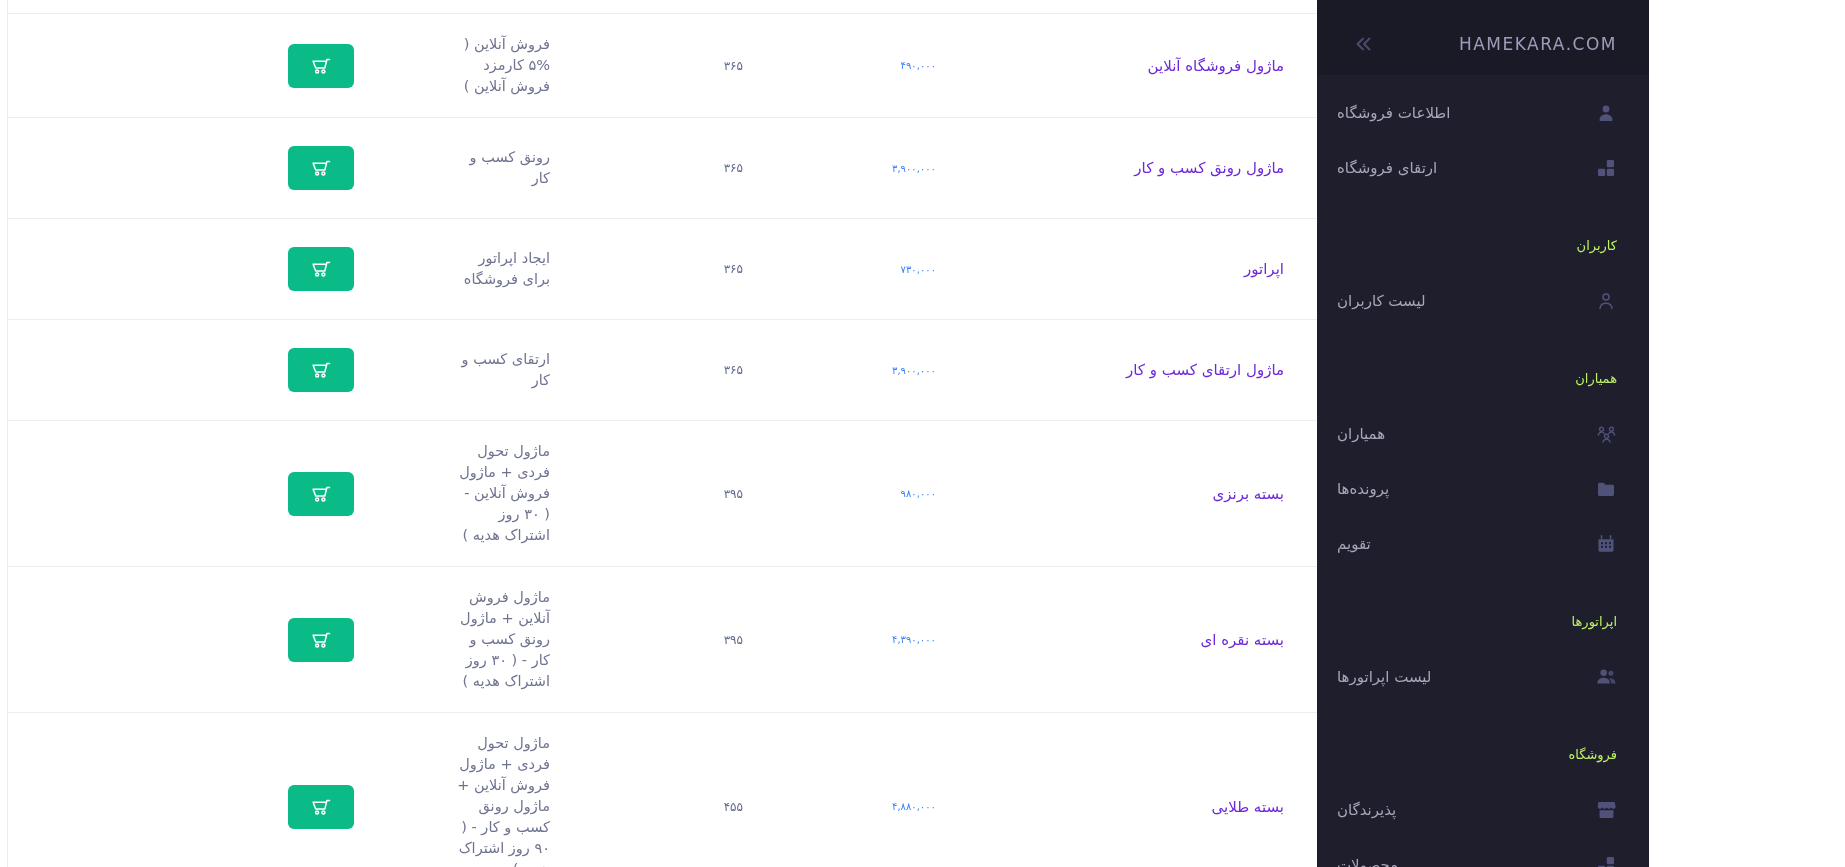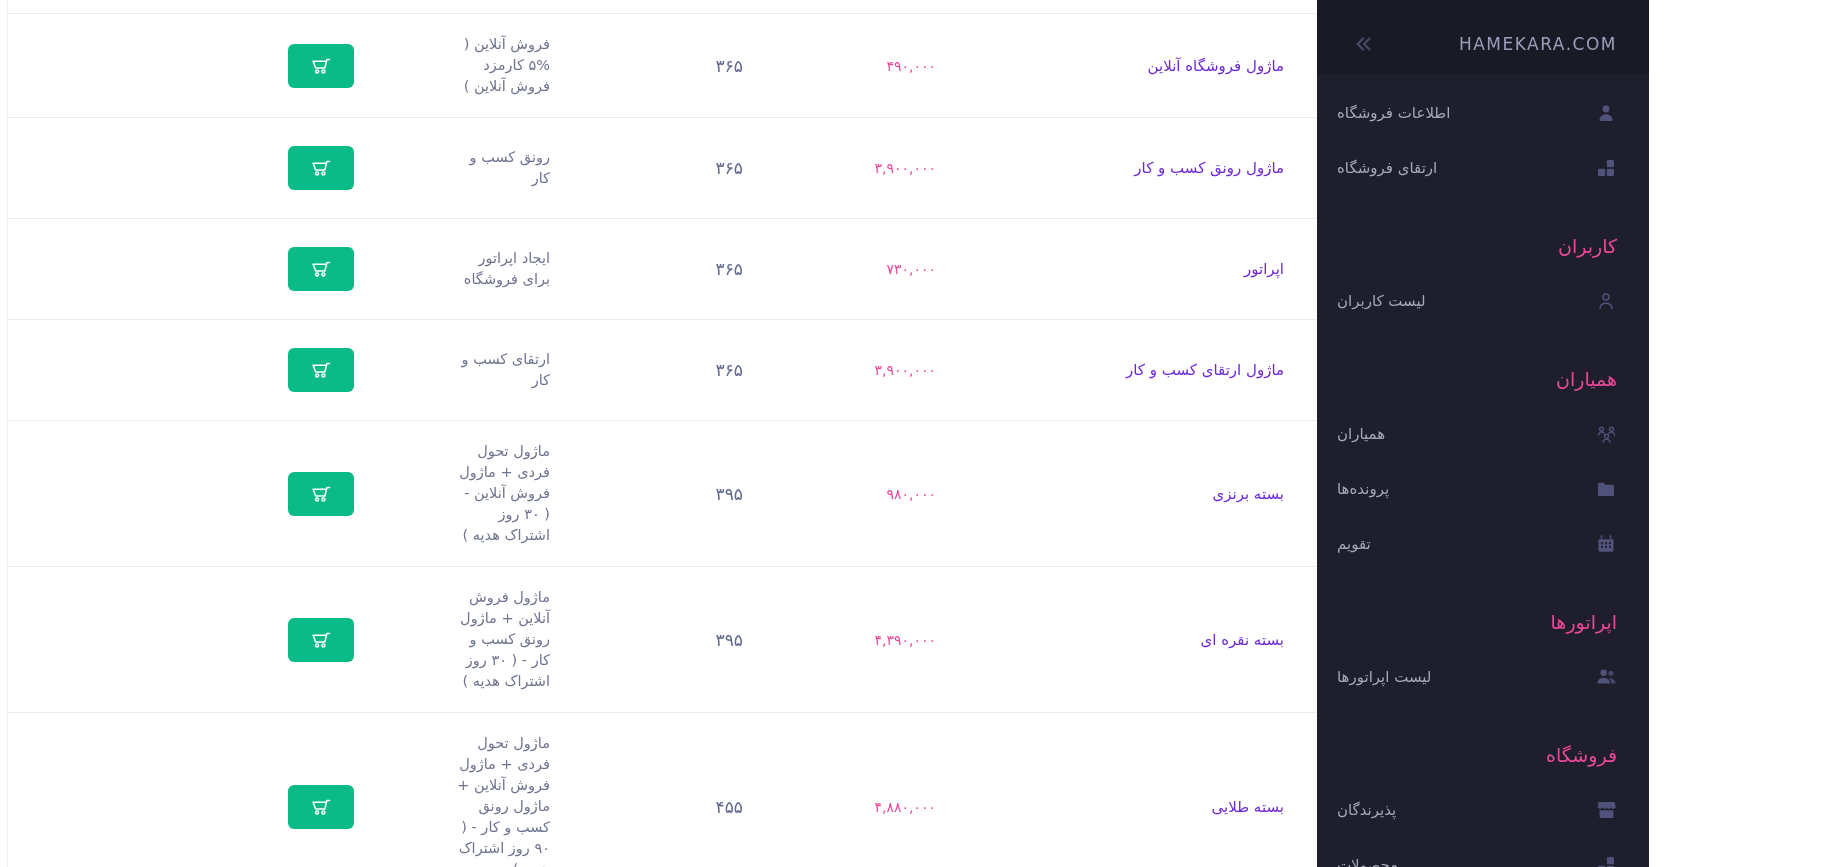--- a/index.html
+++ b/index.html
@@ -19,22 +19,22 @@
   .cell { display:flex; align-items:center; }
   .c-btn   { width:346px; justify-content:flex-end; }
   .c-desc  { width:196px; justify-content:flex-end; padding:20px 0; }
   .c-days  { width:211px; justify-content:flex-end; padding-right:18px; }
   .c-price { width:175px; justify-content:flex-end; }
   .c-name  { width:348px; justify-content:flex-end; }
   .c-num   { width:167px; justify-content:flex-end; padding-right:33px; }
 
   .num-text   { color:#616a8c; font-size:14px; }
   .name-text  { color:#6d28d9; font-size:15px; direction:rtl; white-space:nowrap; }
-  .price-text { color:#ec4899; font-size:14px; }
-  .days-text  { color:#616a8c; font-size:17px; }
+  .price-text { color:#3b82f6; font-size:10px; }
+  .days-text  { color:#616a8c; font-size:12px; }
   .desc-text  { color:#6e7390; font-size:14.5px; line-height:21px; direction:rtl;
                 text-align:right; white-space:pre-line; max-width:130px; }
 
   .cart-btn { width:66px; height:44px; border:none; border-radius:6px; background:#0abb87;
               display:flex; align-items:center; justify-content:center; cursor:pointer; }
   .cart-btn svg { transform:scaleX(-1); }
 
   
   .sidebar { position:absolute; right:0; top:0; width:332px; height:867px; background:#1e1e2d; }
   .brand { height:75px; background:#1a1a27; display:flex; align-items:center;
@@ -44,21 +44,21 @@
               justify-content:center; cursor:pointer; background:none; border:none; }
 
   .nav { padding-top:10px; }
   .nav-item { height:55px; display:flex; flex-direction:row-reverse; align-items:center;
               padding:0 32px 0 20px; cursor:pointer; }
   .nav-item .ico { width:22px; height:22px; display:flex; align-items:center; justify-content:center;
                    color:#50527a; margin-left:14px; flex:none; }
   .nav-item .lbl { color:#a6a7ba; font-size:15px; direction:rtl; text-align:left; flex:1; }
   .nav-header { height:25px; margin:38px 0 15px 0; display:flex; align-items:center;
                 justify-content:flex-end; padding:0 32px; }
-  .nav-header span { color:#ec4899; font-size:19px; direction:rtl; }
+  .nav-header span { color:#bef264; font-size:13px; direction:rtl; }
 </style>
 </head>
 <body>
 
 <div class="page">
 
   <div class="content-card">
     <div class="table-area">
       <div class="t-row partial"></div>
 

